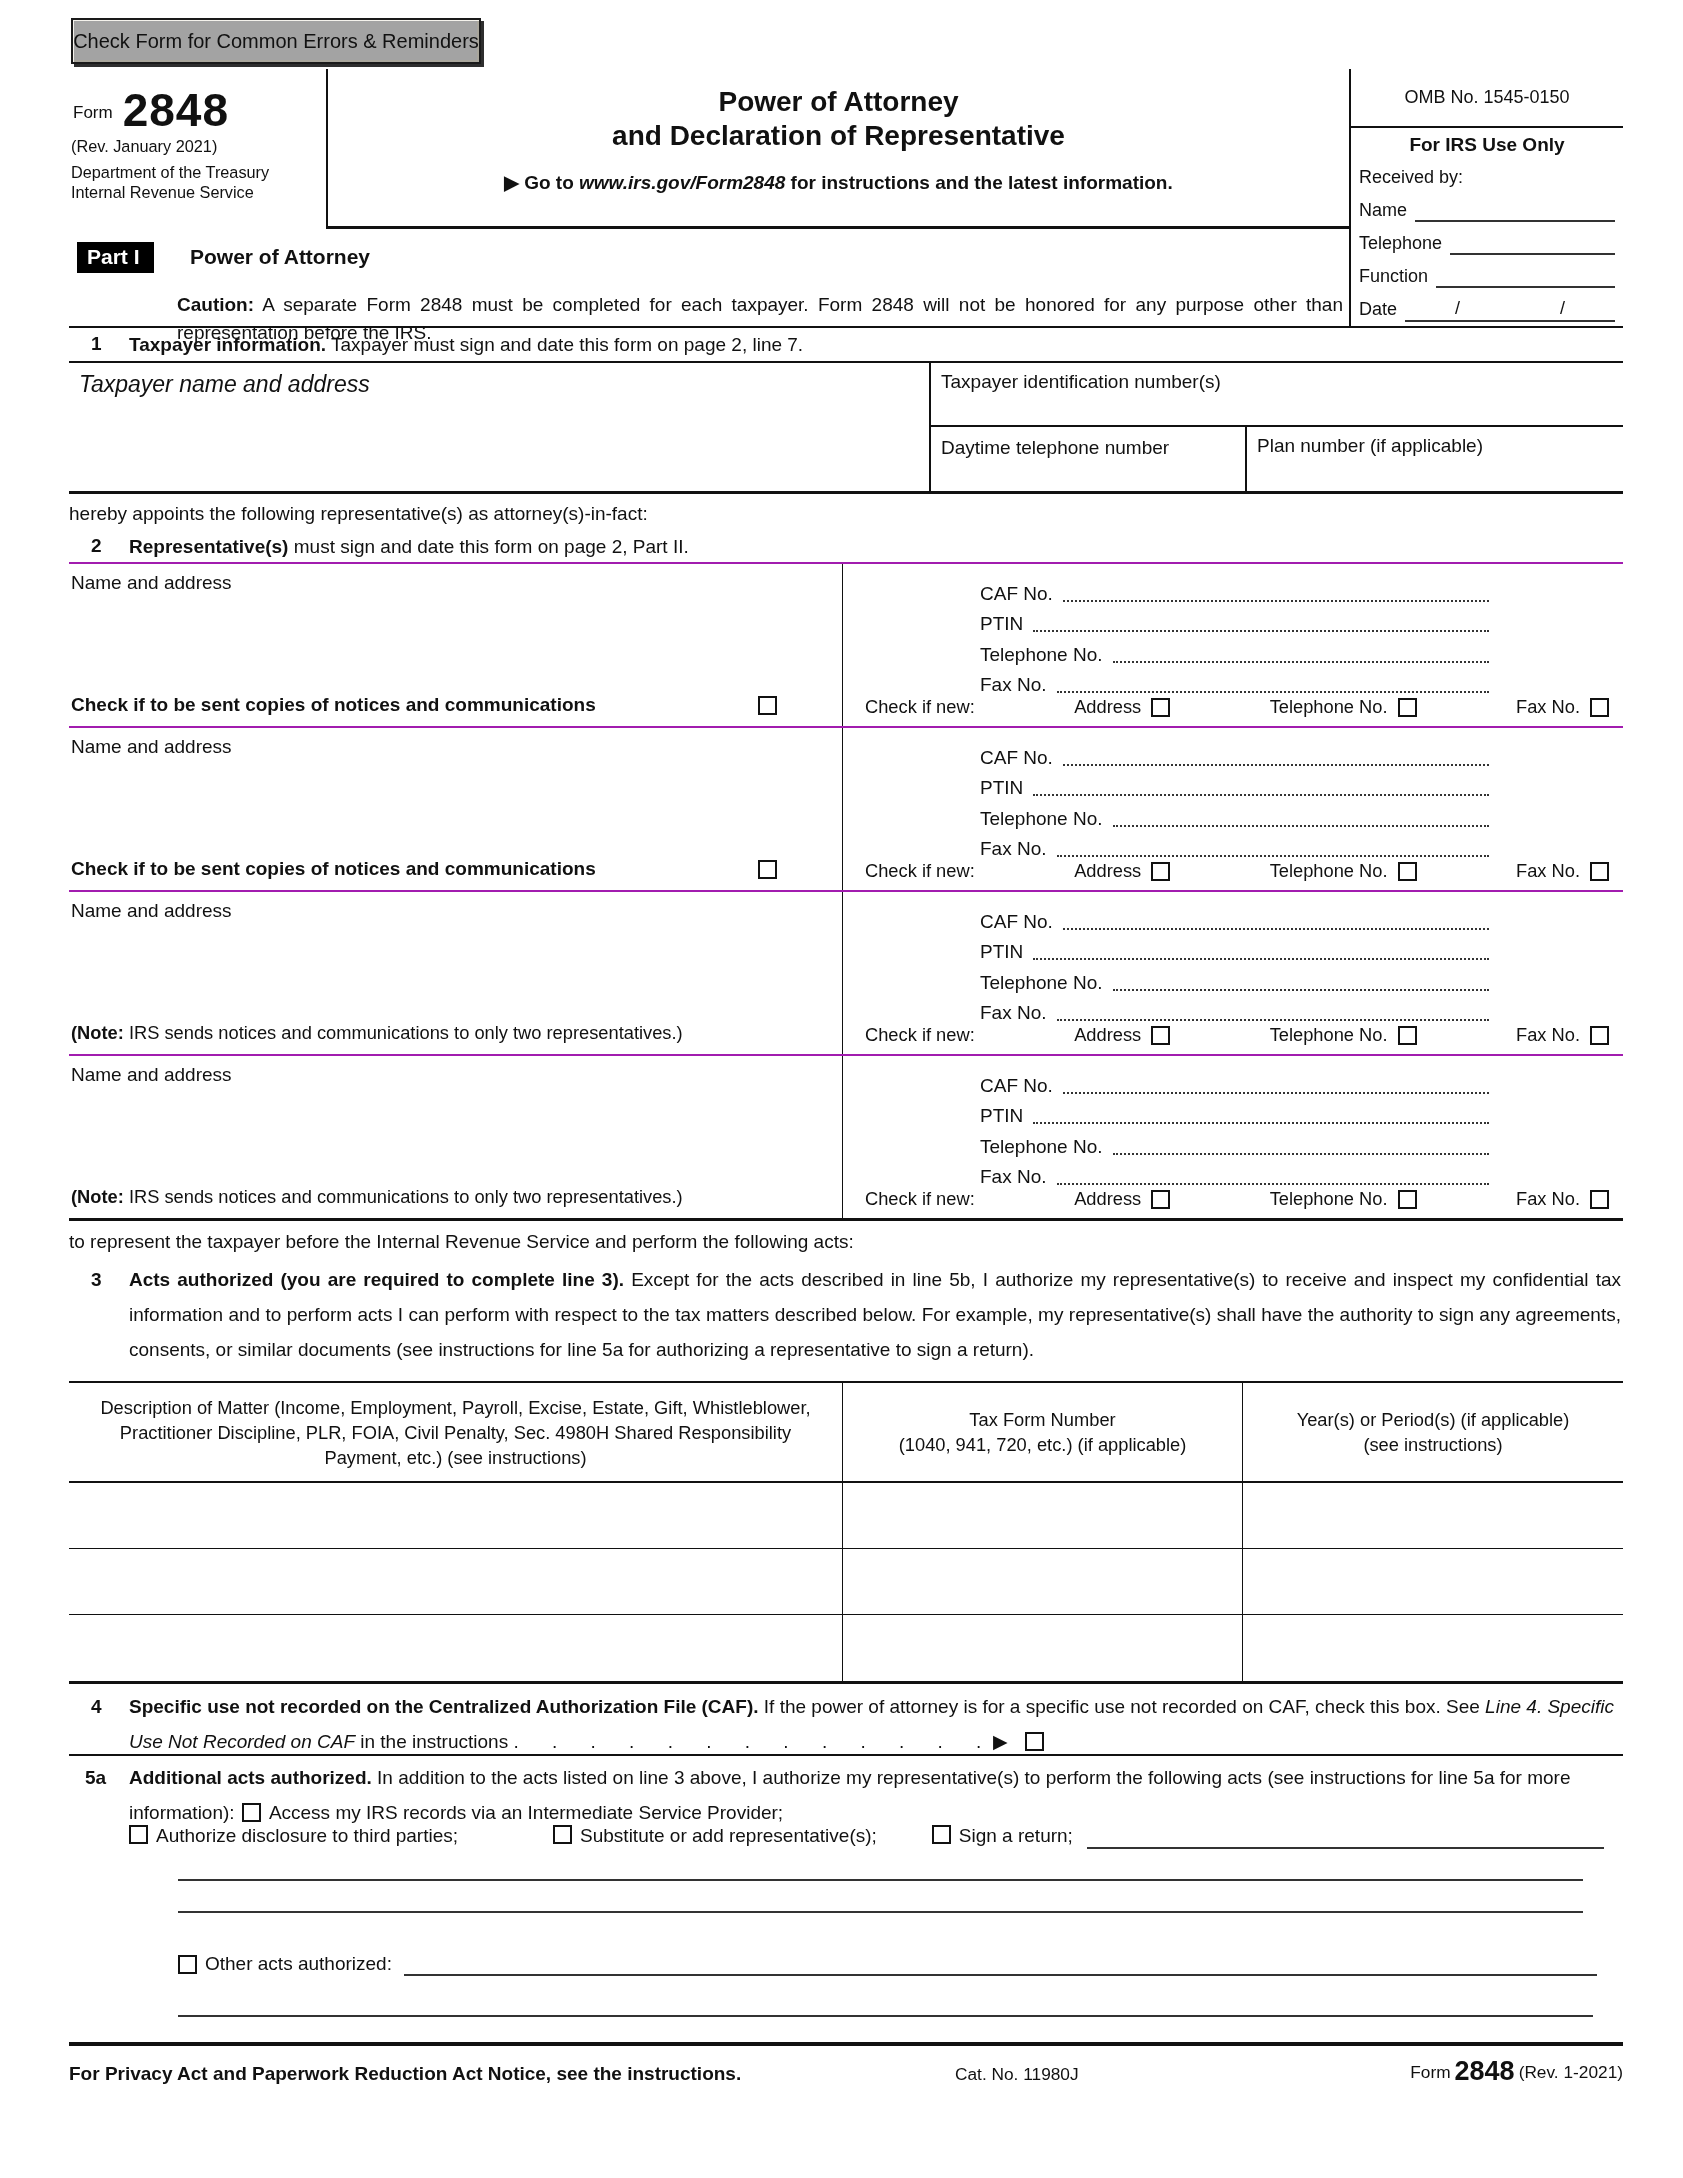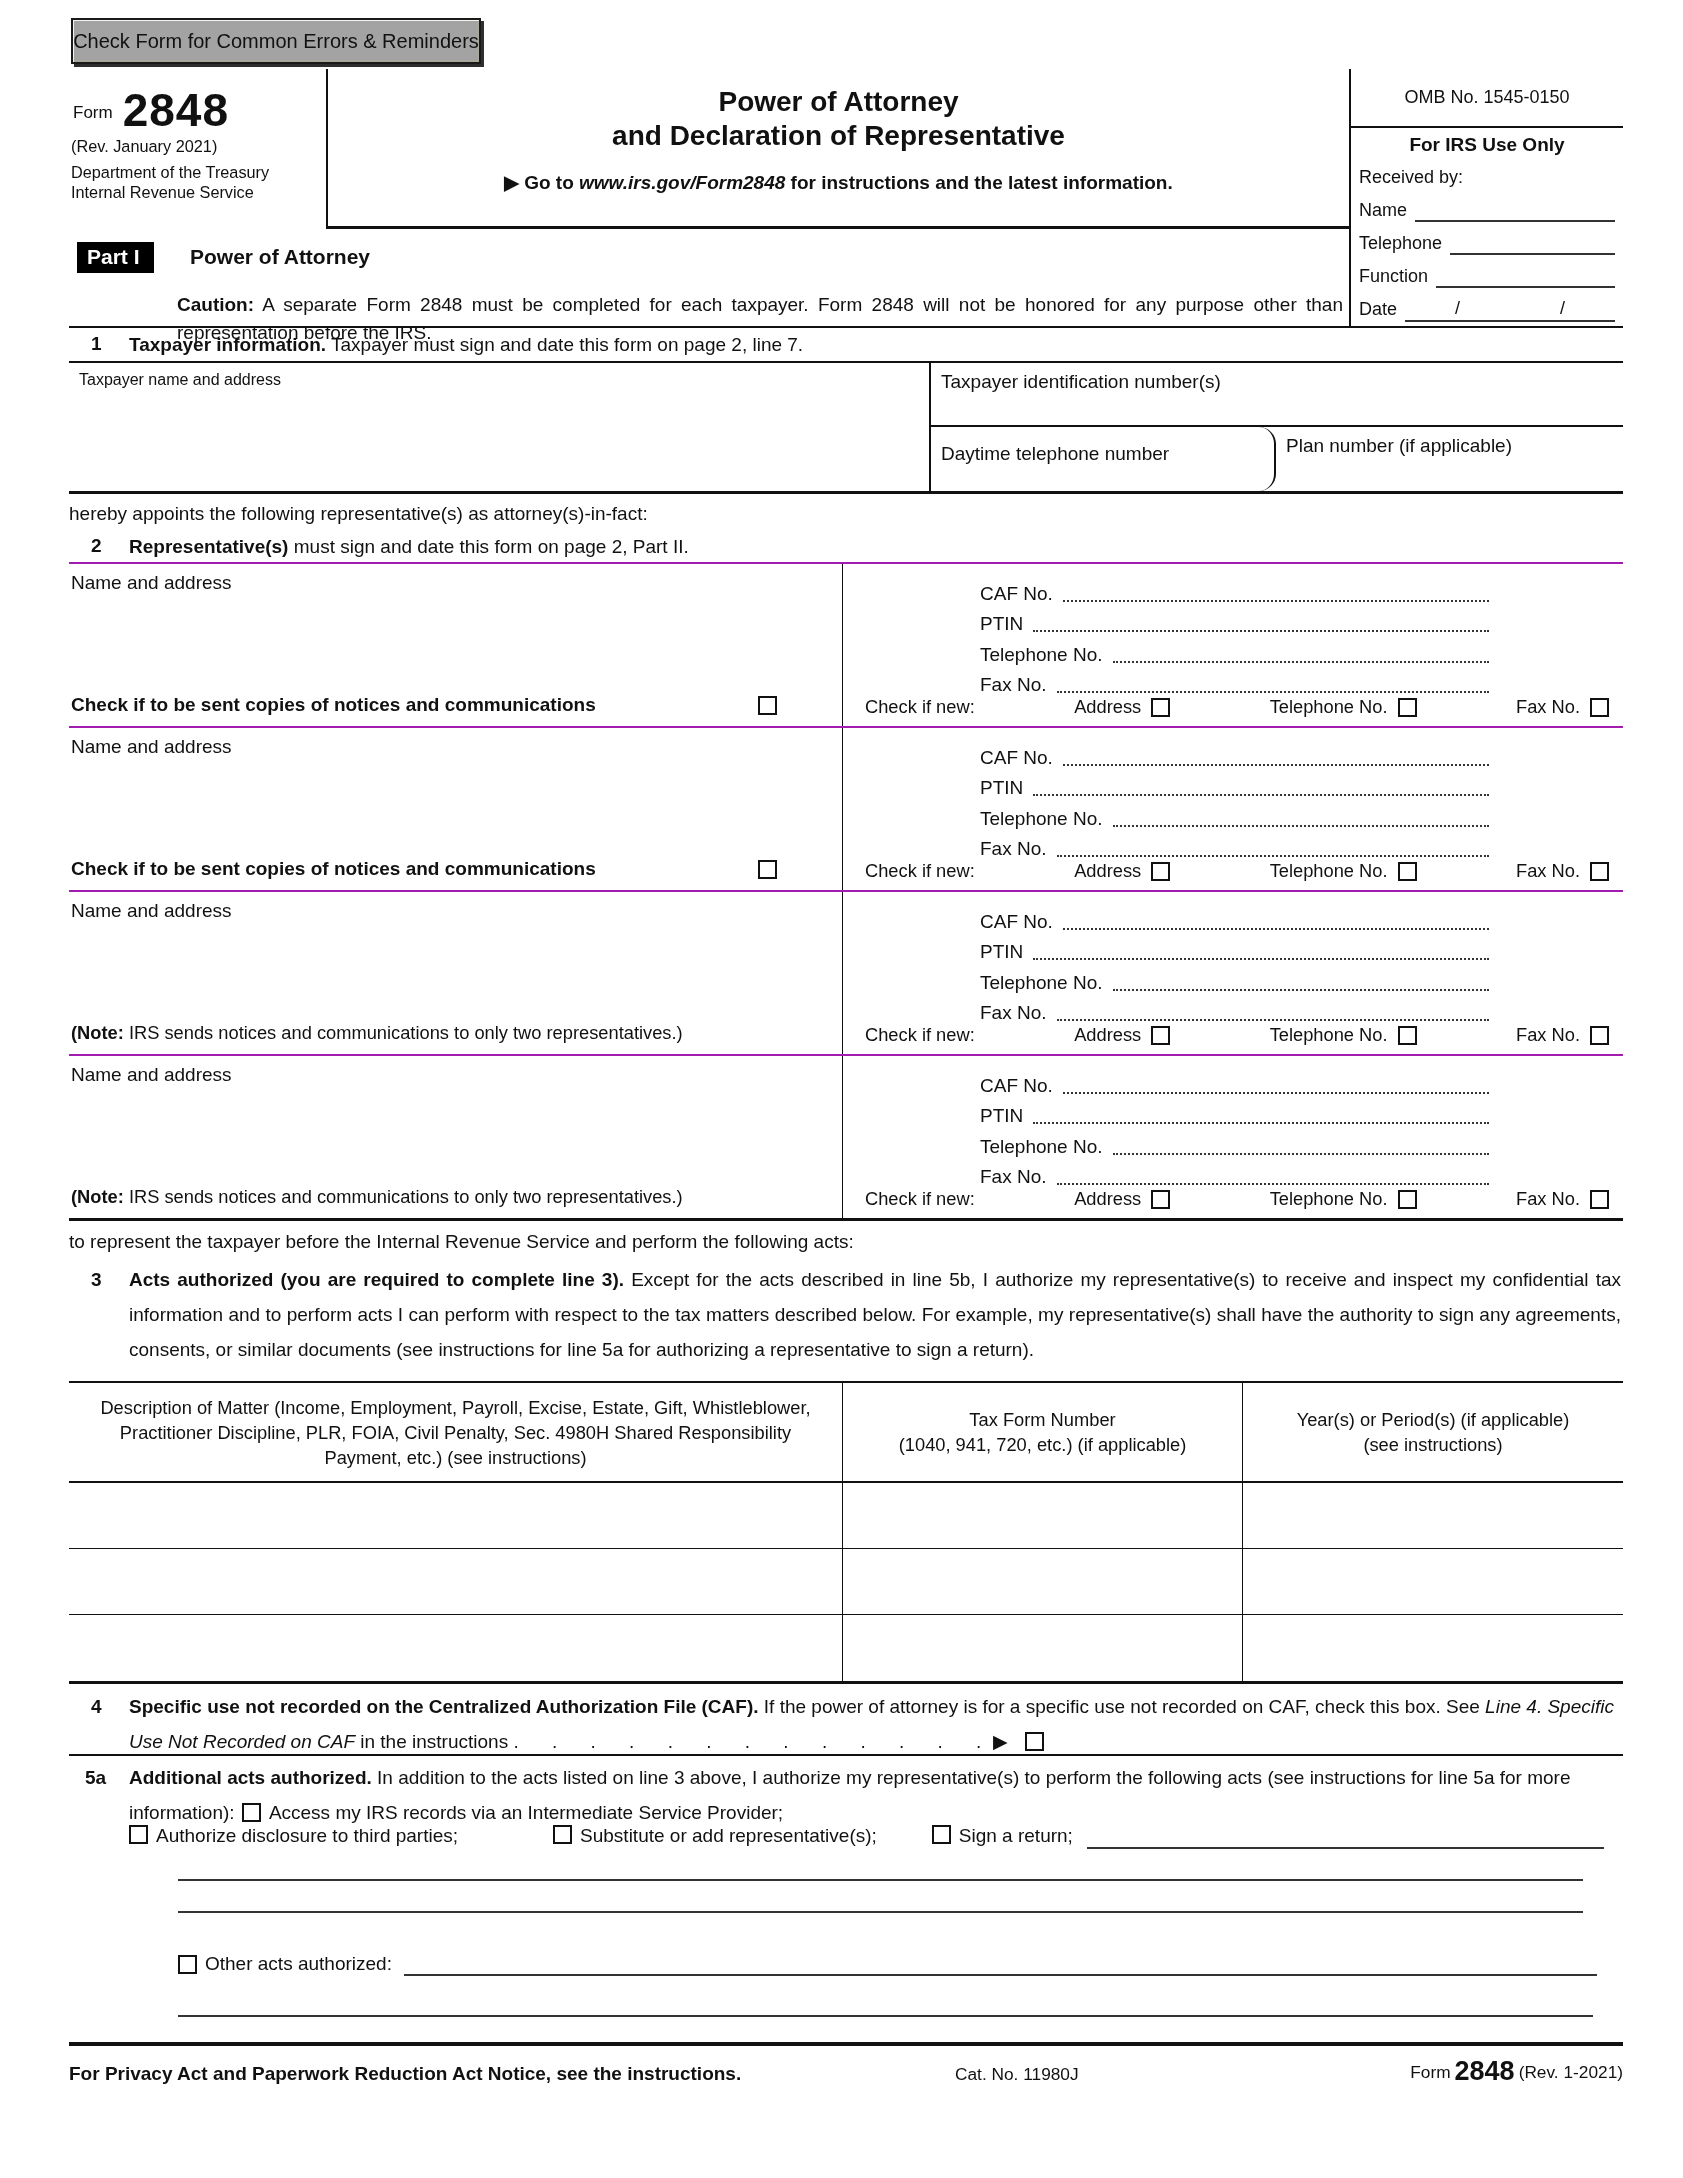--- a/index.html
+++ b/index.html
@@ -39,25 +39,25 @@
   .part1-title{font-size:21px;font-weight:bold;margin-left:32px;}
   .caution{margin-left:104px;margin-top:18px;width:1166px;font-size:19px;line-height:28px;text-align:justify;}
 
   
   .numrow{display:flex;}
   .num{width:38px;padding-left:22px;font-weight:bold;font-size:19px;flex:none;}
   .para{flex:1;font-size:19px;line-height:35px;text-align:justify;padding-right:2px;}
 
   
   .tp-table{left:69px;top:361px;width:1554px;height:133px;border-top:2px solid #111;border-bottom:3px solid #111;box-sizing:border-box;display:flex;}
-  .tp-left{width:862px;border-right:2px solid #111;box-sizing:border-box;padding:8px 10px;font-size:16px;}
+  .tp-left{width:862px;border-right:2px solid #111;box-sizing:border-box;padding:8px 10px;font-size:23px;font-style:italic;}
   .tp-right{flex:1;display:flex;flex-direction:column;}
   .tp-tin{height:64px;border-bottom:2px solid #111;box-sizing:border-box;padding:8px 10px;font-size:19px;}
   .tp-botrow{flex:1;display:flex;}
-  .tp-day{width:345px;border-right:2px solid #111;box-sizing:border-box;padding:16px 10px;font-size:19px;border-radius:17px;}
+  .tp-day{width:316px;border-right:2px solid #111;box-sizing:border-box;padding:10px 10px;font-size:19px;}
   .tp-plan{flex:1;padding:8px 10px;font-size:19px;}
 
   
   .reps{left:69px;top:562px;width:1554px;border-bottom:3px solid #111;}
   .rep{height:164px;border-top:2px solid #a21caf;box-sizing:border-box;display:flex;}
   .rep-left{width:774px;border-right:1.5px solid #111;box-sizing:border-box;display:flex;flex-direction:column;padding:8px 0 10px 2px;}
   .rep-name{font-size:19px;}
   .rep-foot{margin-top:auto;display:flex;align-items:center;font-size:19px;}
   .rep-foot .cb{margin-left:auto;margin-right:65px;}
   .rep-note{margin-top:auto;font-size:18.3px;}

